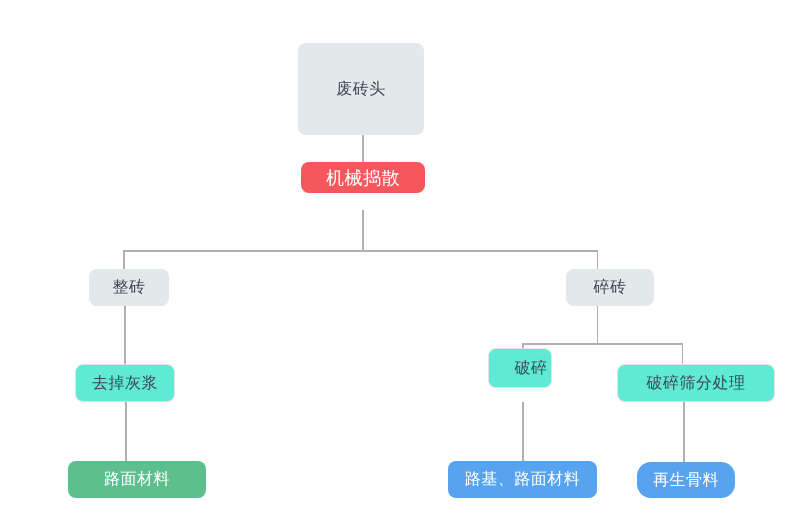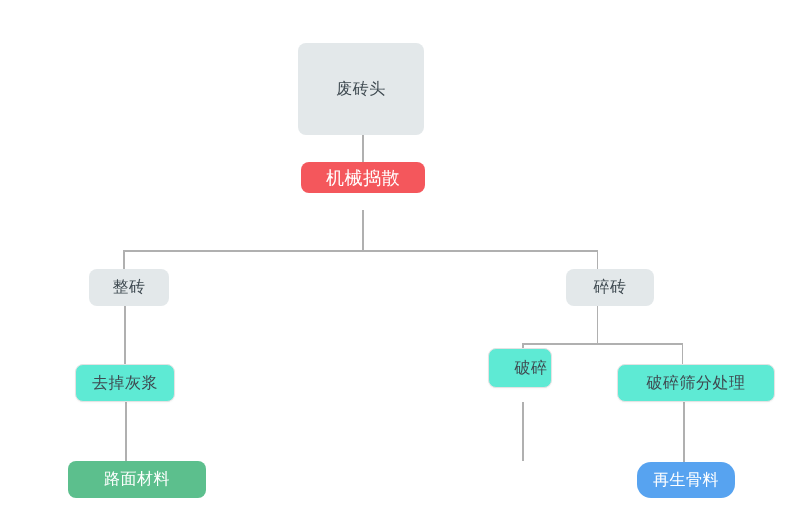--- a/index.html
+++ b/index.html
@@ -91,15 +91,16 @@
   <div class="line v l13"></div>
 
   <div class="node gray n-root">废砖头</div>
   <div class="node red n-process">机械捣散</div>
   <div class="node gray n-whole-brick">整砖</div>
   <div class="node gray n-broken-brick">碎砖</div>
   <div class="node white n-remove-mortar">去掉灰浆</div>
   <div class="node white n-crush">破碎</div>
   <div class="node white n-crush-screen">破碎筛分处理</div>
   <div class="node green n-reuse">路面材料</div>
+  <div class="node blue n-road">路基、路面材料</div>
   <div class="node blue n-aggregate">再生骨料</div>
 
 </div>
 
 </body></html>

